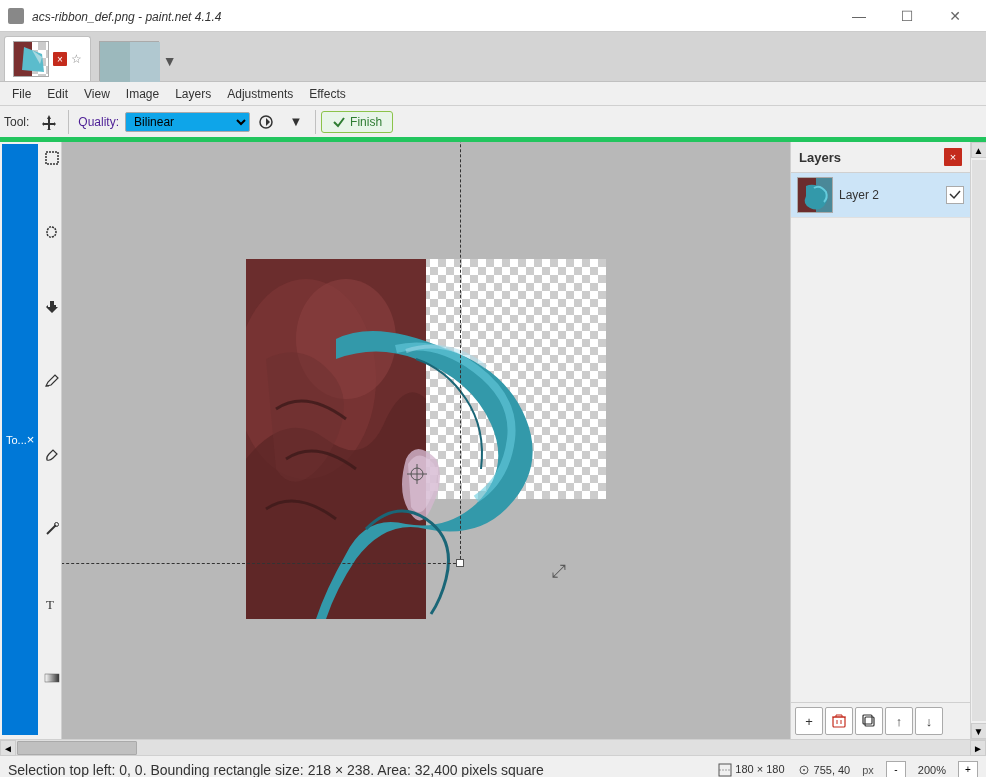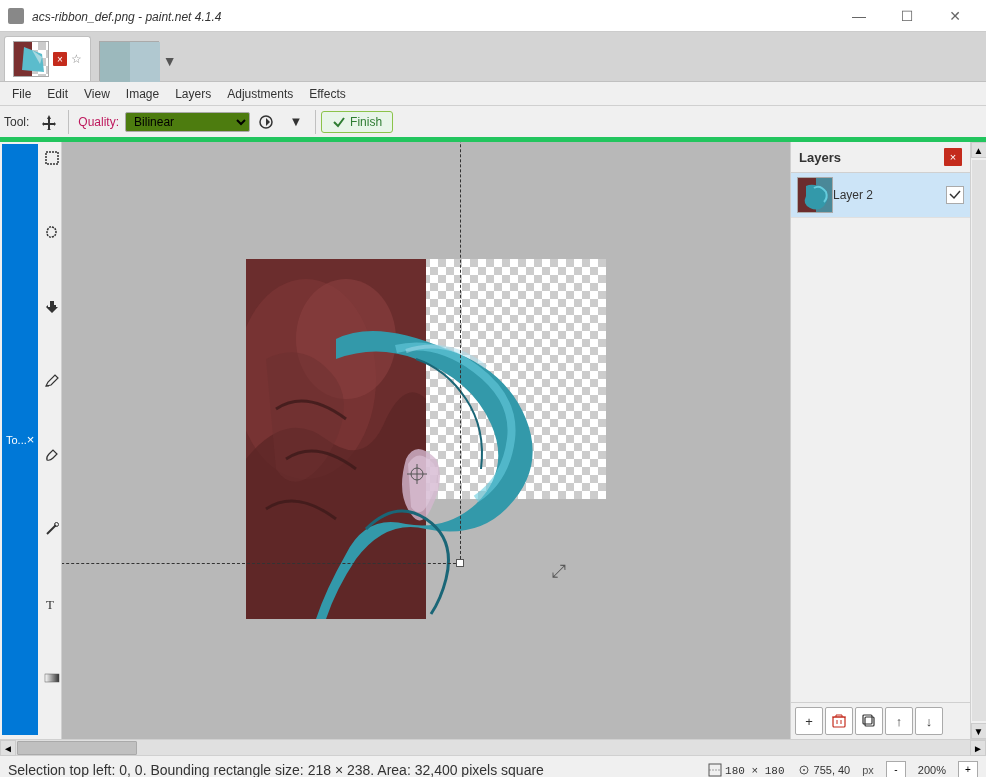--- a/index.html
+++ b/index.html
@@ -63,23 +63,23 @@
       font-size: 13px; color: #333;
     }
     .tb-separator { width: 1px; height: 24px; background: #c0c0c0; margin: 0 3px; }
     .tb-finish {
       display: flex; align-items: center; gap: 4px;
       padding: 3px 10px; border: 1px solid #8bc34a;
       background: #e8f5e9; border-radius: 3px; cursor: pointer;
       font-size: 12px; color: #2e7d32;
     }
     .tb-tool-label { font-size: 12px; color: #333; margin-right: 4px; }
-    .tb-quality-label { font-size: 12px; color: #be185d; margin: 0 4px; }
+    .tb-quality-label { font-size: 12px; color: #4c1d95; margin: 0 4px; }
     .tb-quality-select {
-      font-size: 12px; border: 1px solid #aaa; background: #4d7c0f;
+      font-size: 12px; border: 1px solid #aaa; background: #0ea5e9;
       padding: 1px 4px; border-radius: 2px;
     }
 
     
     .main-layout {
       display: flex;
       height: calc(777px - 32px - 24px - 36px - 32px - 28px);
     }
 
     
@@ -152,21 +152,21 @@
     .layers-close-btn {
       width: 18px; height: 18px;
       background: #c42b1c; color: #fff;
       border: none; cursor: pointer;
       display: flex; align-items: center; justify-content: center;
       font-size: 11px; border-radius: 1px;
     }
     .layers-list { flex: 1; overflow-y: auto; }
     .layer-item {
       display: flex; align-items: center;
-      padding: 4px 6px; 
+      padding: 4px 6px; gap: 6px;
       border-bottom: 1px solid #e0e0e0;
       cursor: pointer;
     }
     .layer-item.active { background: #cce4f7; }
     .layer-thumb {
       width: 36px; height: 36px;
       border: 1px solid #aaa;
       background: #888;
       flex-shrink: 0;
       overflow: hidden;
@@ -572,21 +572,21 @@
   <button style="width:16px;height:16px;border:1px solid #ccc;background:#e0e0e0;cursor:pointer;font-size:10px;">◄</button>
   <div style="flex:1; background:#e0e0e0; position:relative;">
     <div style="width:120px;height:14px;margin:1px;background:#c0c0c0;border:1px solid #aaa;border-radius:1px;"></div>
   </div>
   <button style="width:16px;height:16px;border:1px solid #ccc;background:#e0e0e0;cursor:pointer;font-size:10px;">►</button>
 </div>
 
 <div class="status-bar">
   <span style="font-size:14px;color:#333;">Selection top left: 0, 0. Bounding rectangle size: 218 × 238. Area: 32,400 pixels square</span>
   <div style="margin-left:auto; display:flex; align-items:center; gap:12px;">
-    <span style="display:flex;align-items:flex-end;gap:3px;font-family:Liberation Mono, monospace;">
+    <span style="display:flex;align-items:flex-start;gap:3px;">
       <svg width="14" height="14" viewBox="0 0 14 14">
           <rect x="1" y="1" width="12" height="12" fill="none" stroke="#555" stroke-width="1"></rect>
           <line x1="1" y1="7" x2="13" y2="7" stroke="#555" stroke-width="0.5" stroke-dasharray="2,1"></line>
         </svg>
       <span>180 × 180</span>
     </span>
     <span style="display:flex;align-items:center;gap:3px;">
       <svg width="14" height="14" viewBox="0 0 14 14">
           <circle cx="7" cy="7" r="4" fill="none" stroke="#555" stroke-width="1"></circle>
           <circle cx="7" cy="7" r="1" fill="#555"></circle>

